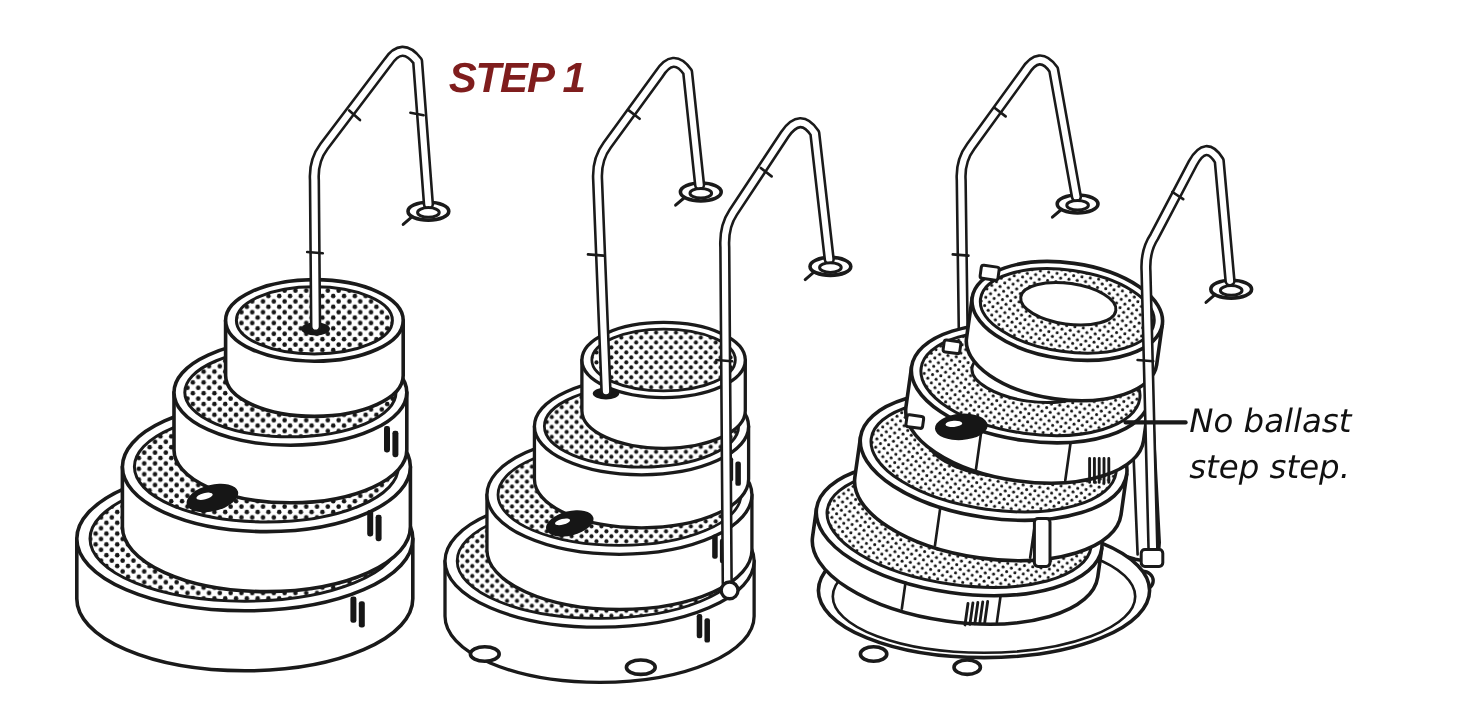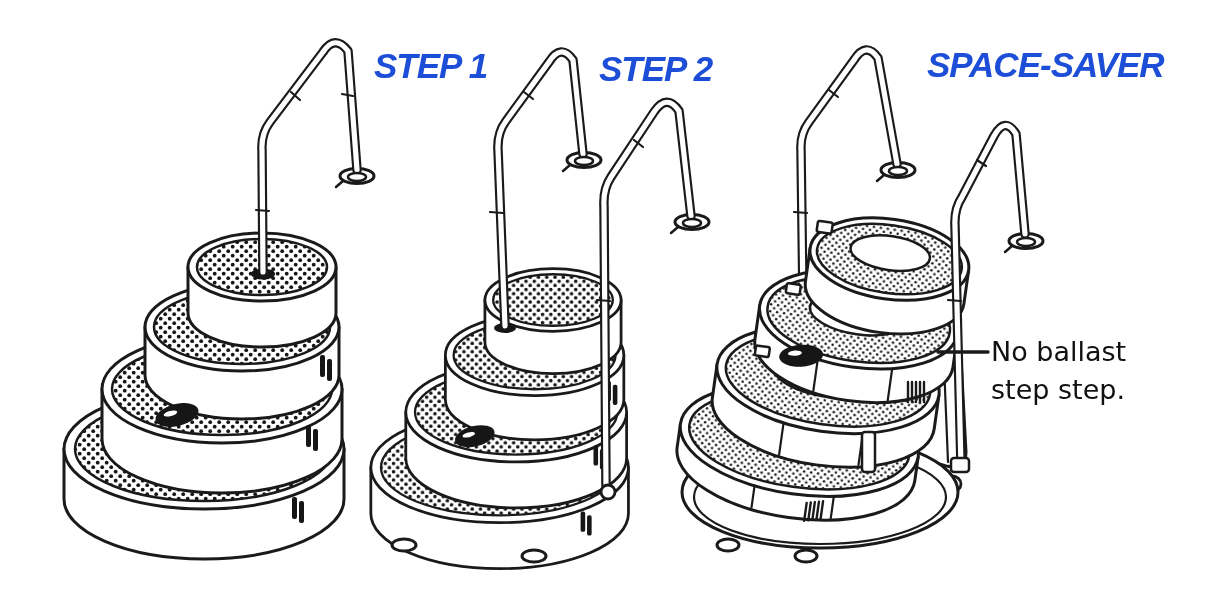--- a/index.html
+++ b/index.html
@@ -4,26 +4,26 @@
 <style>
   html,body{margin:0;padding:0;background:#ffffff;}
   .stage{
     position:relative;width:1214px;height:589px;background:#ffffff;
     overflow:hidden;font-family:"Liberation Sans",sans-serif;color:#1a1a1a;
   }
   .stage svg{position:absolute;left:0;top:0;}
   .fig-label{
     position:absolute;font-family:"Liberation Sans",sans-serif;
     font-weight:bold;font-style:italic;font-size:35px;letter-spacing:-1px;
-    color:#1d4ed8;white-space:nowrap;
+    color:#7f1d1d;white-space:nowrap;
   }
   .note{
     position:absolute;left:991px;top:333px;
     font-family:"DejaVu Sans",sans-serif;font-size:27px;line-height:38px;
-    color:#111111;white-space:nowrap;
+    color:#111111;white-space:nowrap;font-style:italic;
   }
 </style>
 </head>
 <body>
 
 <div class="stage">
 
 <svg width="1214" height="589" viewBox="0 0 1214 589">
   <defs>
     <pattern id="dots" width="9" height="9" patternUnits="userSpaceOnUse">
@@ -170,20 +170,18 @@
       <rect x="951" y="458" width="18" height="14" rx="3" fill="#ffffff" stroke="#1a1a1a" stroke-width="2.5"></rect>
       <ellipse cx="1026" cy="242" rx="9" ry="4" fill="#ffffff" stroke="#1a1a1a" stroke-width="2.5"></ellipse>
       <path d="M 1012 246 l -7 6" stroke="#1a1a1a" stroke-width="2.5"></path>
     </g>
 
     <path d="M 938 352 L 988 352" stroke="#1a1a1a" stroke-width="3.5" fill="none"></path>
   </g>
 </svg>
 
   <div class="fig-label" style="left:374px;top:46px">STEP 1</div>
-  <div class="fig-label" style="left:599px;top:49px">STEP 2</div>
-  <div class="fig-label" style="left:927px;top:45px">SPACE-SAVER</div>
 
   <div class="note">
     <div>No ballast</div>
     <div>step step.</div>
   </div>
 </div>
 
 </body></html>

